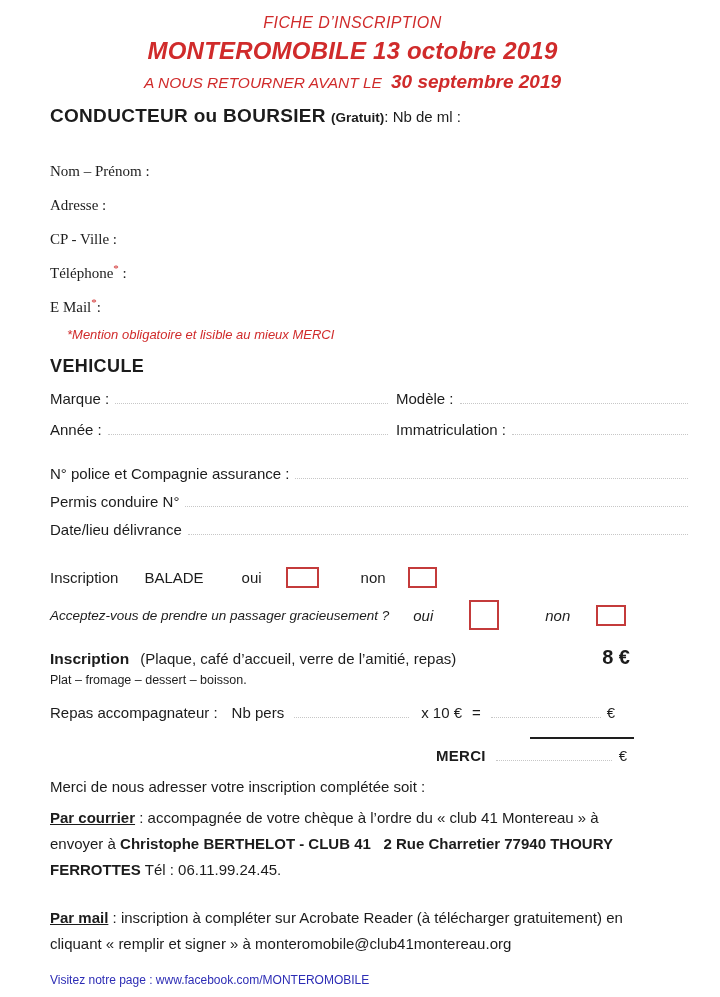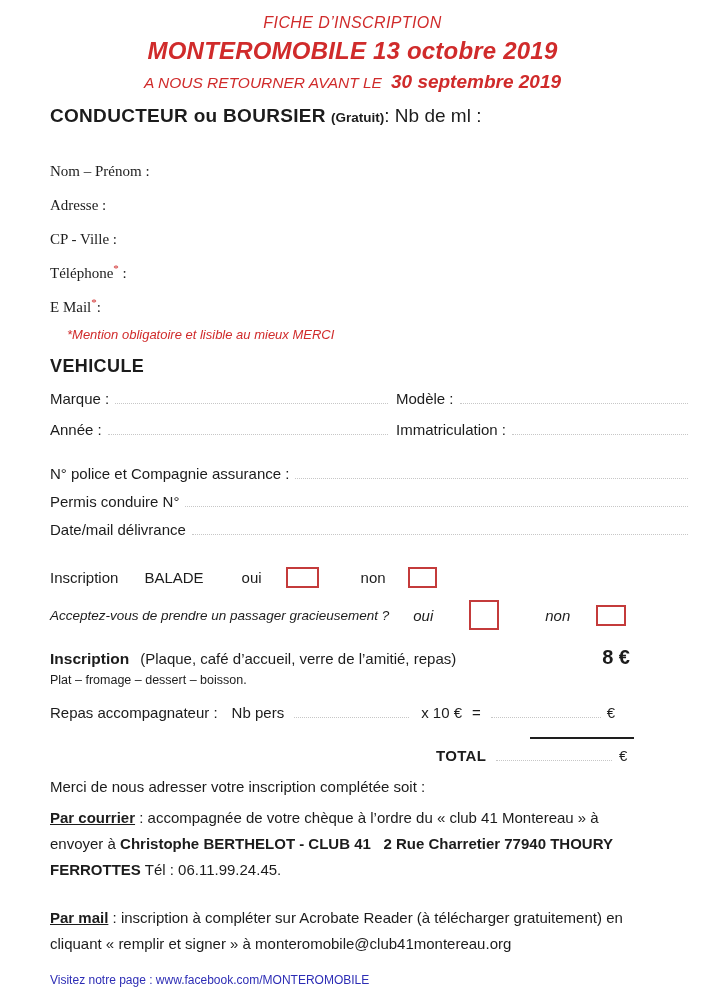--- a/index.html
+++ b/index.html
@@ -20,21 +20,21 @@
   .hdr{text-align:center;margin-right:35px;}
   .hdr-title{font-size:16px;font-style:italic;color:#d02b2b;letter-spacing:.4px;}
   .hdr-event{font-size:24px;font-weight:bold;font-style:italic;color:#d02b2b;margin-top:5px;letter-spacing:.2px;}
   .hdr-deadline{font-size:15.5px;font-style:italic;color:#d02b2b;margin-top:6px;}
   .hdr-deadline .date{font-size:19px;font-weight:bold;margin-left:9px;}
 
   
   .cond-title{margin-top:12px;font-size:19px;}
   .cond-title .main{font-weight:bold;letter-spacing:.3px;}
   .cond-title .gratuit{font-weight:bold;font-size:13.5px;}
-  .cond-title .tail{font-size:19px;}
+  .cond-title .tail{font-size:15px;}
 
   .fields{margin-top:30px;font-family:Liberation Serif, serif;}
   .frow{font-size:15px;line-height:18px;margin-bottom:11px;}
   .frow sup{color:#d02b2b;font-size:11px;}
   .note{color:#d02b2b;font-size:13px;font-style:italic;margin-top:2px;margin-left:17px;}
 
   .veh-title{margin-top:14px;font-size:18px;font-weight:bold;letter-spacing:.4px;}
 
   .vgrid{display:grid;grid-template-columns:340px 1fr;column-gap:6px;row-gap:13px;margin-top:12px;font-size:15px;}
   .cell{display:flex;align-items:baseline;}
@@ -132,21 +132,21 @@
   <div class="vlines">
     <div class="vline">
         <span>N° police et Compagnie assurance :</span>
         <span class="leader"></span>
       </div>
     <div class="vline">
         <span>Permis conduire N°</span>
         <span class="leader"></span>
       </div>
     <div class="vline">
-        <span>Date/mail délivrance</span>
+        <span>Date/lieu délivrance</span>
         <span class="leader"></span>
       </div>
   </div>
 
   <div class="balade-row">
     <span>Inscription</span>
     <span class="w2">BALADE</span>
     <span class="oui">oui</span>
     <span class="cbx m1"></span>
     <span class="non">non</span>
@@ -174,21 +174,21 @@
     <span class="lead1"></span>
     <span class="mult">x 10 €</span>
     <span class="eq">=</span>
     <span class="lead2"></span>
     <span class="eur">€</span>
   </div>
 
   <div class="sum-line"></div>
 
   <div class="total-row">
-    <span class="lbl">TOTAL</span>
+    <span class="lbl">MERCI</span>
     <span class="lead3"></span>
     <span class="eur">€</span>
   </div>
 
   <div class="intro">Merci de nous adresser votre inscription complétée soit :</div>
 
   <div class="para"><span class="lead">Par courrier</span><span> : </span><span>accompagnée de votre chèque à l’ordre du « club 41 Montereau » à envoyer à </span><span class="b">Christophe BERTHELOT - CLUB 41&nbsp;&nbsp; 2 Rue Charretier 77940 THOURY FERROTTES</span><span> Tél : 06.11.99.24.45.</span></div>
 
   <div class="para para2"><span class="lead">Par mail</span><span> : </span><span>inscription à compléter sur Acrobate Reader (à télécharger gratuitement) en cliquant « remplir et signer » à </span><span>monteromobile@club41montereau.org</span></div>
 

